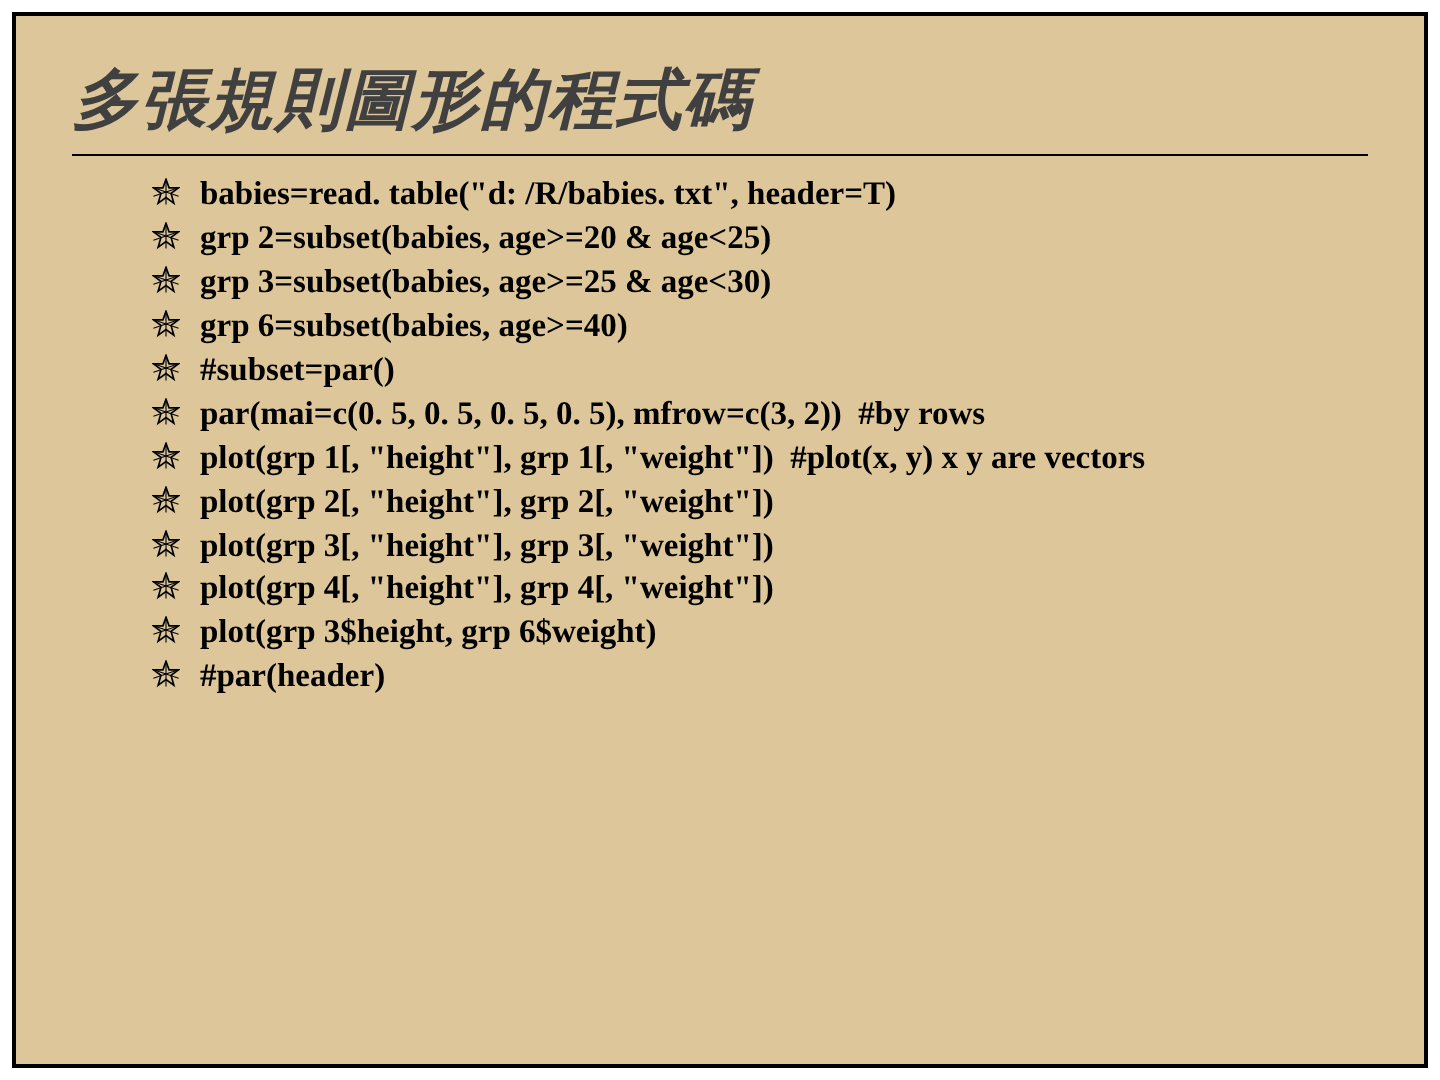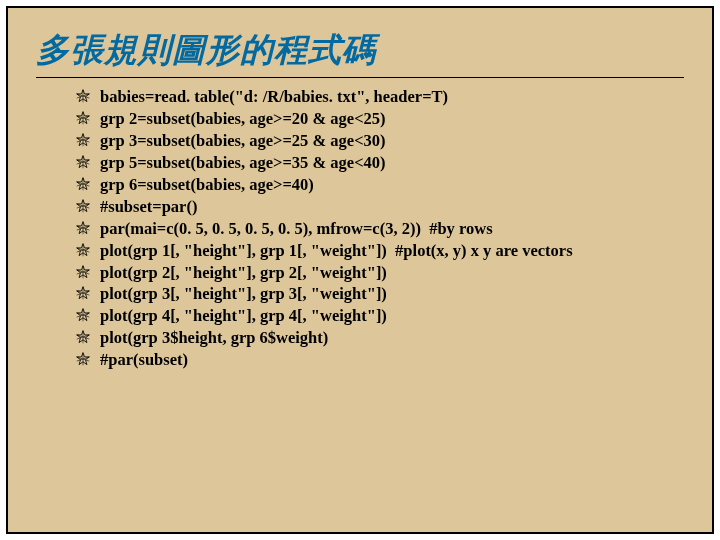--- a/index.html
+++ b/index.html
@@ -27,21 +27,21 @@
     border: 2px solid #000000;
     box-sizing: border-box;
     padding: 20px 28px 10px 28px;
     position: relative;
   }
   .title {
     font-family: "DFKai-SB", "KaiTi", "STKaiti", "Times New Roman", serif;
     font-style: italic;
     font-weight: bold;
     font-size: 33px;
-    color: #0369a1;
+    color: #404040;
     margin-bottom: 4px;
     letter-spacing: 1px;
   }
   .title-underline {
     border-bottom: 1px solid #000000;
     margin-bottom: 8px;
   }
   .content {
     padding-left: 40px;
   }
@@ -111,31 +111,20 @@
         </div>
         <div class="bullet-line">
           <span class="bullet-icon">
 <svg width="14" height="14" viewBox="0 0 100 100">
   <polygon points="50,5 61,35 95,35 68,55 78,90 50,70 22,90 32,55 5,35 39,35" fill="none" stroke="#000" stroke-width="6"></polygon>
   <line x1="50" y1="5" x2="50" y2="95" stroke="#000" stroke-width="4"></line>
   <line x1="5" y1="35" x2="95" y2="65" stroke="#000" stroke-width="4"></line>
   <line x1="95" y1="35" x2="5" y2="65" stroke="#000" stroke-width="4"></line>
 </svg>
           </span>
-          <span class="bullet-text">grp 5=subset(babies, age&gt;=35 &amp; age&lt;40)</span>
-        </div>
-        <div class="bullet-line">
-          <span class="bullet-icon">
-<svg width="14" height="14" viewBox="0 0 100 100">
-  <polygon points="50,5 61,35 95,35 68,55 78,90 50,70 22,90 32,55 5,35 39,35" fill="none" stroke="#000" stroke-width="6"></polygon>
-  <line x1="50" y1="5" x2="50" y2="95" stroke="#000" stroke-width="4"></line>
-  <line x1="5" y1="35" x2="95" y2="65" stroke="#000" stroke-width="4"></line>
-  <line x1="95" y1="35" x2="5" y2="65" stroke="#000" stroke-width="4"></line>
-</svg>
-          </span>
           <span class="bullet-text">grp 6=subset(babies, age&gt;=40)</span>
         </div>
         <div class="bullet-line">
           <span class="bullet-icon">
 <svg width="14" height="14" viewBox="0 0 100 100">
   <polygon points="50,5 61,35 95,35 68,55 78,90 50,70 22,90 32,55 5,35 39,35" fill="none" stroke="#000" stroke-width="6"></polygon>
   <line x1="50" y1="5" x2="50" y2="95" stroke="#000" stroke-width="4"></line>
   <line x1="5" y1="35" x2="95" y2="65" stroke="#000" stroke-width="4"></line>
   <line x1="95" y1="35" x2="5" y2="65" stroke="#000" stroke-width="4"></line>
 </svg>
@@ -210,17 +199,17 @@
         </div>
         <div class="bullet-line">
           <span class="bullet-icon">
 <svg width="14" height="14" viewBox="0 0 100 100">
   <polygon points="50,5 61,35 95,35 68,55 78,90 50,70 22,90 32,55 5,35 39,35" fill="none" stroke="#000" stroke-width="6"></polygon>
   <line x1="50" y1="5" x2="50" y2="95" stroke="#000" stroke-width="4"></line>
   <line x1="5" y1="35" x2="95" y2="65" stroke="#000" stroke-width="4"></line>
   <line x1="95" y1="35" x2="5" y2="65" stroke="#000" stroke-width="4"></line>
 </svg>
           </span>
-          <span class="bullet-text">#par(subset)</span>
+          <span class="bullet-text">#par(header)</span>
         </div>
       </div>
   </div>
 </div>
 
 </body></html>

